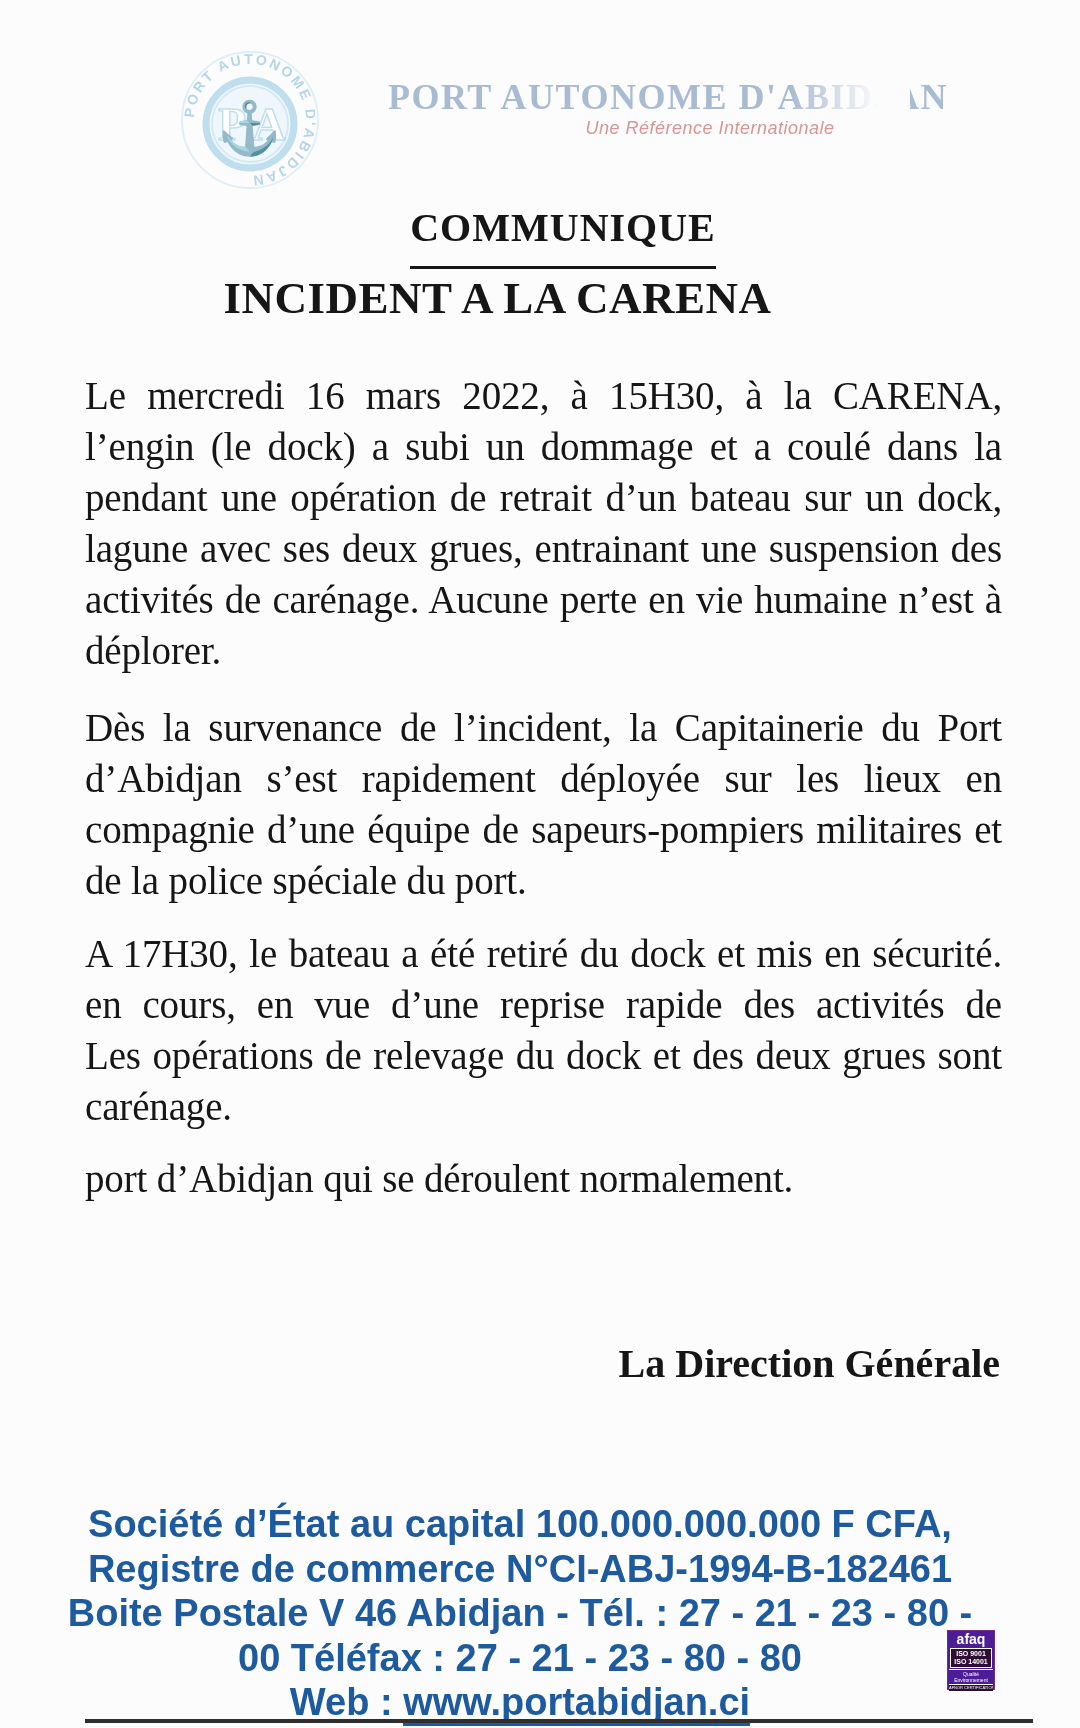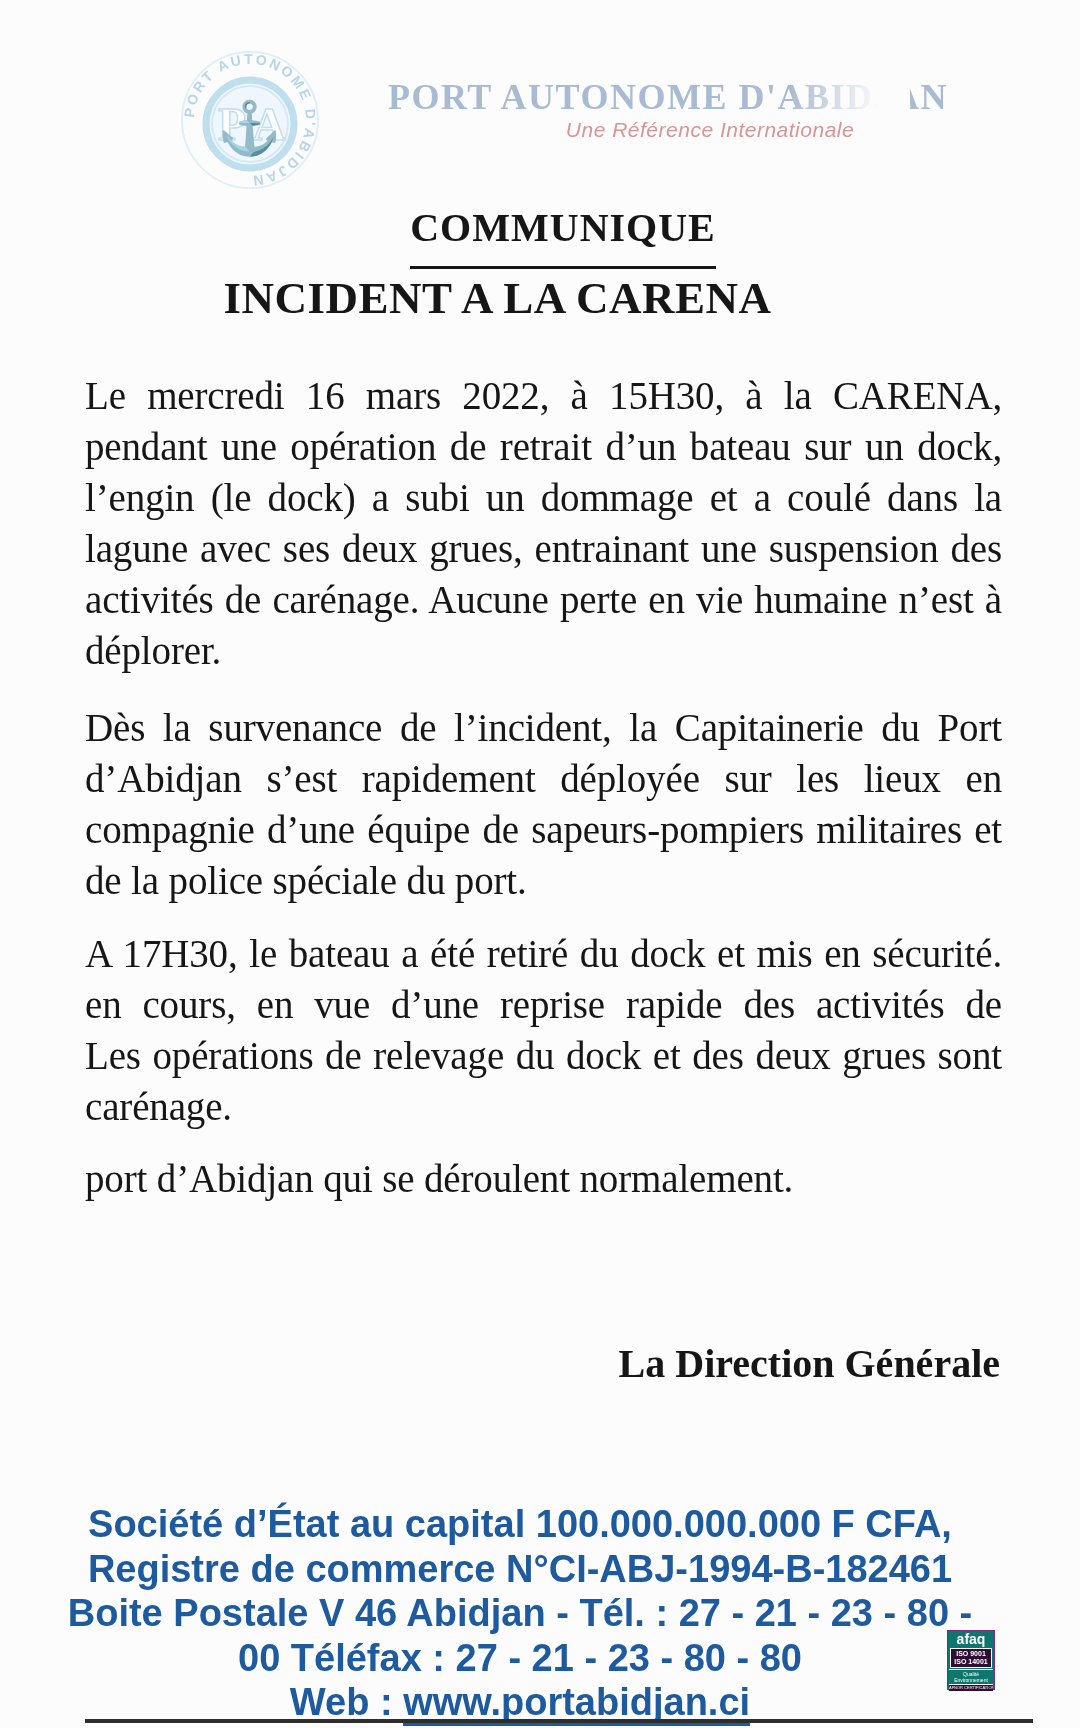--- a/index.html
+++ b/index.html
@@ -9,21 +9,21 @@
 
   
   .logo-wrap { position:absolute; left:170px; top:42px; width:160px; height:150px; opacity:.85; }
   .org-title { position:absolute; left:388px; top:76px; width:520px;
                font-weight:bold; font-size:36px; letter-spacing:1.5px; color:#a9bbd3;
                white-space:nowrap; }
   .org-title-fade { position:absolute; left:790px; top:70px; width:120px; height:52px;
                     background:linear-gradient(90deg, rgba(252,252,252,0), #fcfcfc 75%); }
   .tagline { position:absolute; left:560px; top:118px; width:300px; text-align:center;
              font-family:"Liberation Sans", sans-serif; font-style:italic;
-             font-size:21px; color:#d99494; letter-spacing:.5px; }
+             font-size:18px; color:#d99494; letter-spacing:.5px; }
 
   
   .h-communique { position:absolute; left:85px; top:204px; width:915px; text-align:center;
                   font-size:40px; font-weight:bold; letter-spacing:1px; }
   .h-communique span { border-bottom:3px solid #161616; padding-bottom:16px;margin-left:41px; }
   .h-incident { position:absolute; left:40px; top:272px; width:915px; text-align:center;
                 font-size:45px; font-weight:bold; letter-spacing:.5px; }
 
   
   .para { position:absolute; left:85px; width:917px; font-size:39px; line-height:51px;
@@ -38,21 +38,21 @@
   
   .footer { position:absolute; left:50px; top:1502px; width:940px; text-align:center;
             font-family:"Liberation Sans", sans-serif; font-weight:bold;
             font-size:38px; line-height:44.5px; color:#1d5a9e; }
   .weblink { text-decoration:none; color:#1d5a9e; border-bottom:3px solid #1d5a9e; }
   .bottom-rule { position:absolute; left:85px; top:1719px; width:948px; height:4px;
                  background:#2e2e2e; }
 
   
   .afaq { position:absolute; left:947px; top:1630px; width:48px; height:60px;
-          background:#0f766e; border:1px solid #7b2981; padding:1px;
+          background:#4c1d95; border:1px solid #7b2981; padding:1px;
           font-family:"Liberation Sans", sans-serif; color:#fff; text-align:center; }
   .afaq .name { font-size:14px; font-weight:bold; line-height:15px; letter-spacing:0; }
   .afaq .iso { background:#2e0f33; border:1px solid #fff; margin:1px 1px; font-size:7px;
                font-weight:bold; line-height:8px; padding:1px 0; }
   .afaq .qual { font-size:5px; line-height:6px; border-top:1px solid #fff; padding-top:1px; }
   .afaq .afnor { background:#2e0f33; border-top:1px solid #fff; margin-top:1px;
                  font-size:4px; line-height:6px; overflow:hidden; white-space:nowrap; }
 </style>
 </head>
 <body>
@@ -80,22 +80,22 @@
   <div class="org-title-fade"></div>
   <div class="tagline">Une Référence Internationale</div>
 
   <div class="h-communique">
     <span>COMMUNIQUE</span>
   </div>
   <div class="h-incident">INCIDENT A LA CARENA</div>
 
   <div class="para" id="p1">
     <div class="line j">Le mercredi 16 mars 2022, à 15H30, à la CARENA,</div>
+    <div class="line j">l’engin (le dock) a subi un dommage et a coulé dans la</div>
     <div class="line j">pendant une opération de retrait d’un bateau sur un dock,</div>
-    <div class="line j">l’engin (le dock) a subi un dommage et a coulé dans la</div>
     <div class="line j">lagune avec ses deux grues, entrainant une suspension des</div>
     <div class="line j">activités de carénage. Aucune perte en vie humaine n’est à</div>
     <div class="line">déplorer.</div>
   </div>
 
   <div class="para" id="p2">
     <div class="line j">Dès la survenance de l’incident, la Capitainerie du Port</div>
     <div class="line j">d’Abidjan s’est rapidement déployée sur les lieux en</div>
     <div class="line j">compagnie d’une équipe de sapeurs-pompiers militaires et</div>
     <div class="line">de la police spéciale du port.</div>

